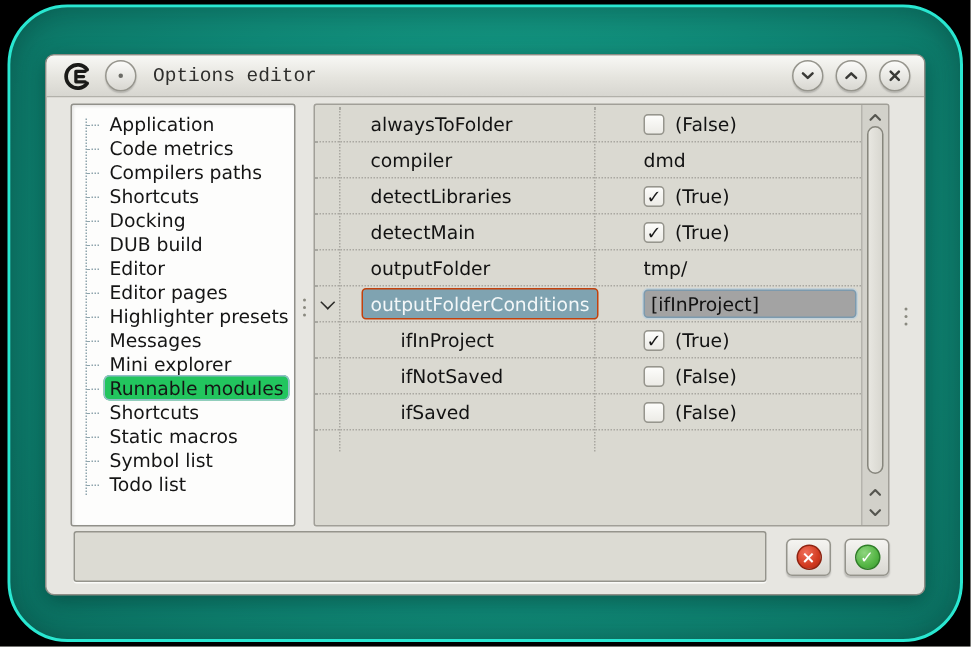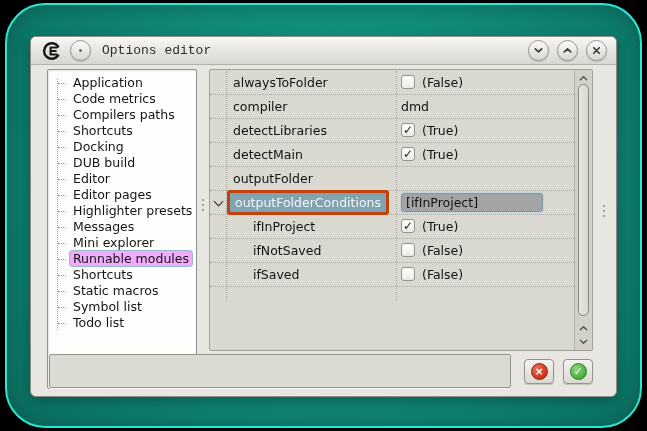--- a/index.html
+++ b/index.html
@@ -34,51 +34,51 @@
     width:21px;height:21px;border-radius:50%;
     background:linear-gradient(#FBFBF9,#D8D7D1);
     border:1px solid #96958D;box-shadow:0 1px 1px rgba(0,0,0,.18);
     display:flex;align-items:center;justify-content:center;margin-left:8px;box-sizing:border-box;
   }
   .menu-dot{width:3px;height:3px;border-radius:50%;background:#6B6B66;}
   .wtitle{font-size:13px;color:#2E2E2C;margin-left:11px;white-space:nowrap;}
   .tb-right{margin-left:auto;display:flex;gap:8px;}
   
   .sidebar{
-    position:absolute;left:16px;top:32px;width:150px;height:320px;
+    position:absolute;left:16px;top:32px;width:150px;height:282px;
     background:#FDFDFC;border:1px solid #91908A;border-radius:2px;
     box-shadow:inset 1px 1px 2px rgba(0,0,0,.10);
     padding:5px 0 0 0;box-sizing:border-box;overflow:hidden;
   }
   .tree-line{position:absolute;left:9px;top:9px;height:251px;border-left:1px dotted #8FA5AD;}
   .si{position:relative;height:16px;line-height:16px;font-size:12.5px;color:#151515;
       padding-left:21px;white-space:nowrap;}
   .si::before{content:"";position:absolute;left:10px;top:8px;width:8px;border-top:1px dotted #8FA5AD;}
   .si .lbl{padding:0 3px;border:1px solid transparent;border-radius:4px;}
-  .si.sel .lbl{background:#f0abfc;border-color:#93BCC9;}
+  .si.sel .lbl{background:#22c55e;border-color:#93BCC9;}
   
   .grip{position:absolute;width:3px;display:flex;flex-direction:column;gap:3px;align-items:center;}
   .grip i{width:2px;height:2px;border-radius:50%;background:#8A897F;display:block;}
   
   .grid{
     position:absolute;left:178px;top:32px;width:384px;height:282px;
     background:#DAD9D1;border:1px solid #A19F98;border-radius:2px;
     box-sizing:border-box;overflow:hidden;
   }
   .rows{position:absolute;left:0;top:1px;right:18px;}
-  .grow{display:flex;align-items:center;height:23px;border-bottom:1px dotted #A9A8A1;position:relative;}
+  .grow{display:flex;align-items:center;height:23px;border-bottom:1px dotted #A9A8A1;position:relative;gap:14px;}
   .gutter{width:16px;flex:0 0 16px;display:flex;justify-content:center;align-items:center;}
   .expander{width:6px;height:6px;border-right:1.6px solid #2B2B28;border-bottom:1.6px solid #2B2B28;
             transform:rotate(45deg);margin-top:-3px;}
   .pname{width:170px;flex:0 0 170px;font-size:12.5px;color:#121212;padding-left:7px;
          box-sizing:border-box;white-space:nowrap;}
   .pname.child{padding-left:27px;}
-  .sel-pill{background:#7FA3B1;border:3px solid #c2410c;border-radius:3px;color:#F3F7F8;
+  .sel-pill{background:#7FA3B1;border:1px solid #c2410c;border-radius:3px;color:#F3F7F8;
             padding:2px 5px;margin-left:-6px;display:inline-block;}
-  .pval{flex:1;display:flex;align-items:flex-start;padding-left:5px;font-size:12.5px;color:#121212;white-space:nowrap;}
+  .pval{flex:1;display:flex;align-items:center;padding-left:5px;font-size:12.5px;color:#121212;white-space:nowrap;}
   .cb{width:14px;height:14px;flex:0 0 14px;border:1px solid #96958D;border-radius:3px;
       background:linear-gradient(#FDFDFB,#ECEBE6);margin-right:7px;
       display:flex;align-items:center;justify-content:center;
       font-size:12px;font-weight:bold;color:#191919;box-sizing:border-box;line-height:1;}
   .pedit{width:142px;height:19px;border:1px solid #7C9AAE;border-radius:3px;
          box-shadow:0 0 0 1px #C4D2D9;background:#a3a3a3;font-family:inherit;
          font-size:12.5px;color:#121212;padding:0 4px;box-sizing:border-box;outline:none;}
   .vline{position:absolute;top:1px;height:230px;border-left:1px dotted #A9A8A1;}
   
   .vsb{position:absolute;top:0;right:0;width:18px;bottom:0;background:#D2D1CA;border-left:1px solid #B5B4AD;box-sizing:border-box;}
@@ -200,20 +200,23 @@
           <span class="cb">
               <span>✓</span>
             </span>
           <span>(True)</span>
         </div>
       </div>
 
       <div class="grow">
         <div class="gutter"></div>
         <div class="pname"><span>outputFolder</span></div>
+        <div class="pval">
+          <span>tmp/</span>
+        </div>
       </div>
 
       <div class="grow">
         <div class="gutter">
           <span class="expander"></span>
         </div>
         <div class="pname"><span class="sel-pill">outputFolderConditions</span></div>
         <div class="pval">
           <input class="pedit" type="text" value="[ifInProject]" style="">
         </div>

